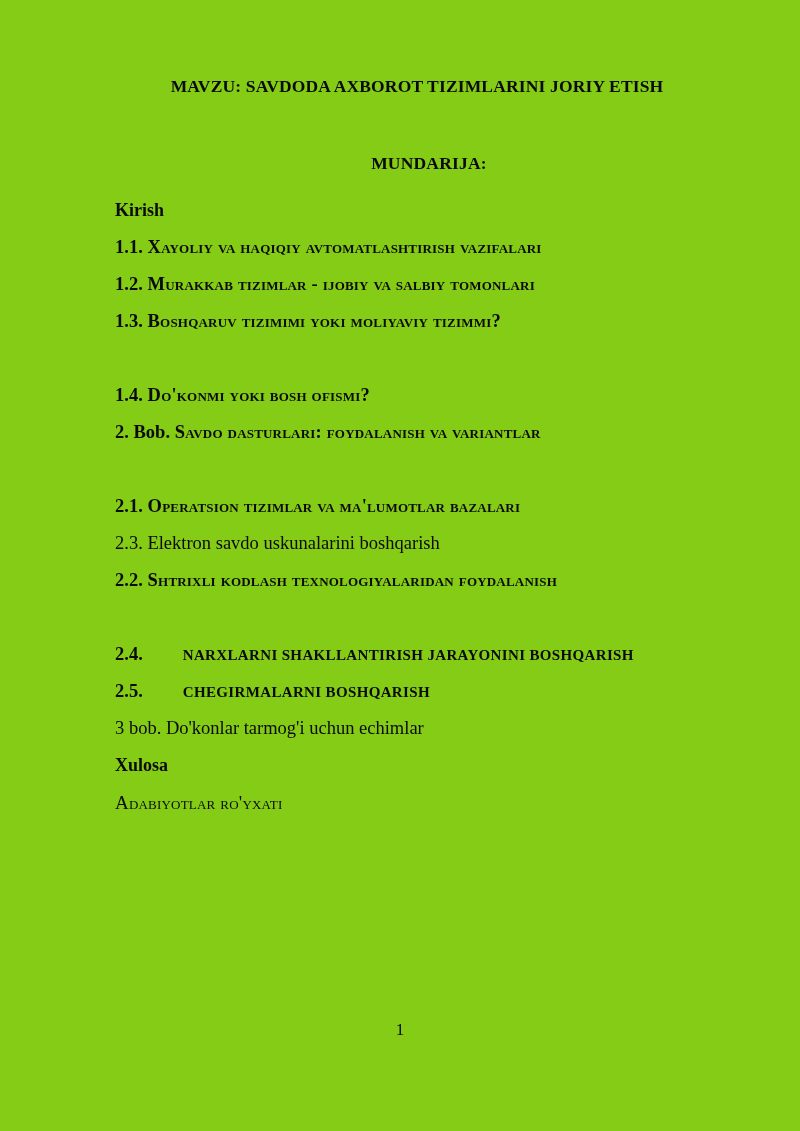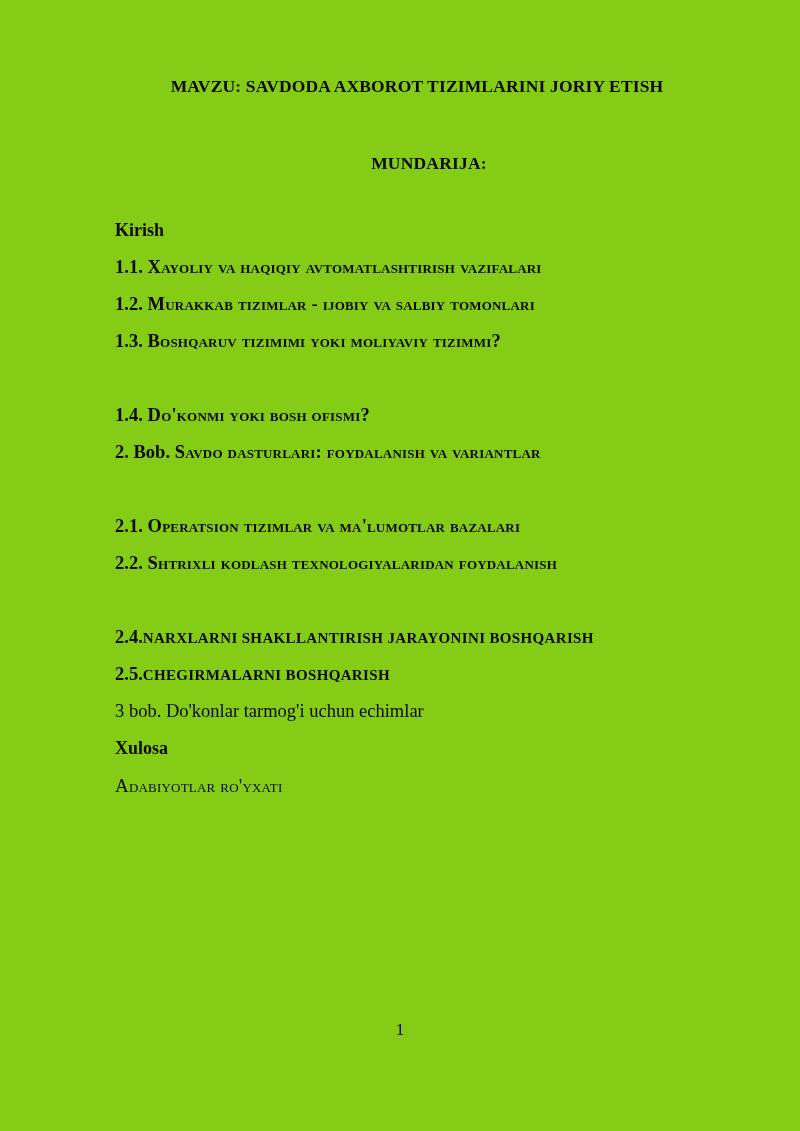--- a/index.html
+++ b/index.html
@@ -53,21 +53,21 @@
     margin: 12px;
     position: absolute;
     top: 141px;
     left: 0;
     width: 604px;
   }
 
   
   .toc-list {
     position: absolute;
-    top: 212px;
+    top: 192px;
     left: 0;
     width: 604px;
     list-style: none;
     margin: 0;
     padding: 0;
   }
 
   .toc-line {
     height: 37px;
     line-height: 37px;
@@ -96,20 +96,21 @@
     font-size: 18.5px;
     letter-spacing: 0.2px;
   }
 
   
   .sc-flat {
     font-weight: bold;
     font-size: 15px;
     letter-spacing: 0.35px;
     text-transform: uppercase;
+    margin-left: 40px;
   }
 
   
   .style-plain {
     font-weight: normal;
     font-size: 18.5px;
   }
 
   
   .sc-light {
@@ -142,20 +143,21 @@
     <div class="toc-heading">MUNDARIJA:</div>
 
     <div class="toc-list" id="toc-list">
         <div class="toc-line"><span class="style-bold-plain">Kirish</span></div>
         <div class="toc-line"><span class="num">1.1.</span><span class="sc-bold"> Xayoliy va haqiqiy avtomatlashtirish vazifalari</span></div>
         <div class="toc-line"><span class="num">1.2.</span><span class="sc-bold"> Murakkab tizimlar - ijobiy va salbiy tomonlari</span></div>
         <div class="toc-line"><span class="num">1.3.</span><span class="sc-bold"> Boshqaruv tizimimi yoki moliyaviy tizimmi?</span></div>
         <div class="toc-line spacer-before"><span class="num">1.4.</span><span class="sc-bold"> Do'konmi yoki bosh ofismi?</span></div>
         <div class="toc-line"><span class="num">2. Bob.</span><span class="sc-bold"> Savdo dasturlari: foydalanish va variantlar</span></div>
         <div class="toc-line spacer-before"><span class="num">2.1.</span><span class="sc-bold"> Operatsion tizimlar va ma'lumotlar bazalari</span></div>
+        <div class="toc-line"><span class="style-plain">2.3. Elektron savdo uskunalarini boshqarish</span></div>
         <div class="toc-line"><span class="num">2.2.</span><span class="sc-bold"> Shtrixli kodlash texnologiyalaridan foydalanish</span></div>
         <div class="toc-line spacer-before"><span class="num">2.4.</span><span class="sc-flat">narxlarni shakllantirish jarayonini boshqarish</span></div>
         <div class="toc-line"><span class="num">2.5.</span><span class="sc-flat">chegirmalarni boshqarish</span></div>
         <div class="toc-line"><span class="style-plain">3 bob. Do'konlar tarmog'i uchun echimlar</span></div>
         <div class="toc-line"><span class="style-bold-plain">Xulosa</span></div>
         <div class="toc-line"><span class="sc-light">Adabiyotlar ro'yxati</span></div>
       </div>
 
   </div>
 

